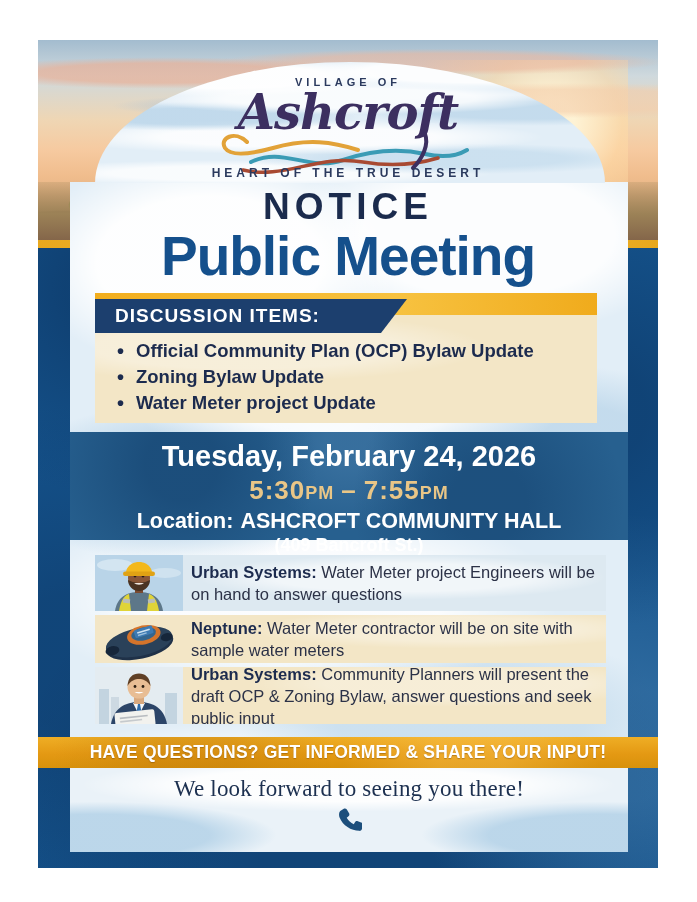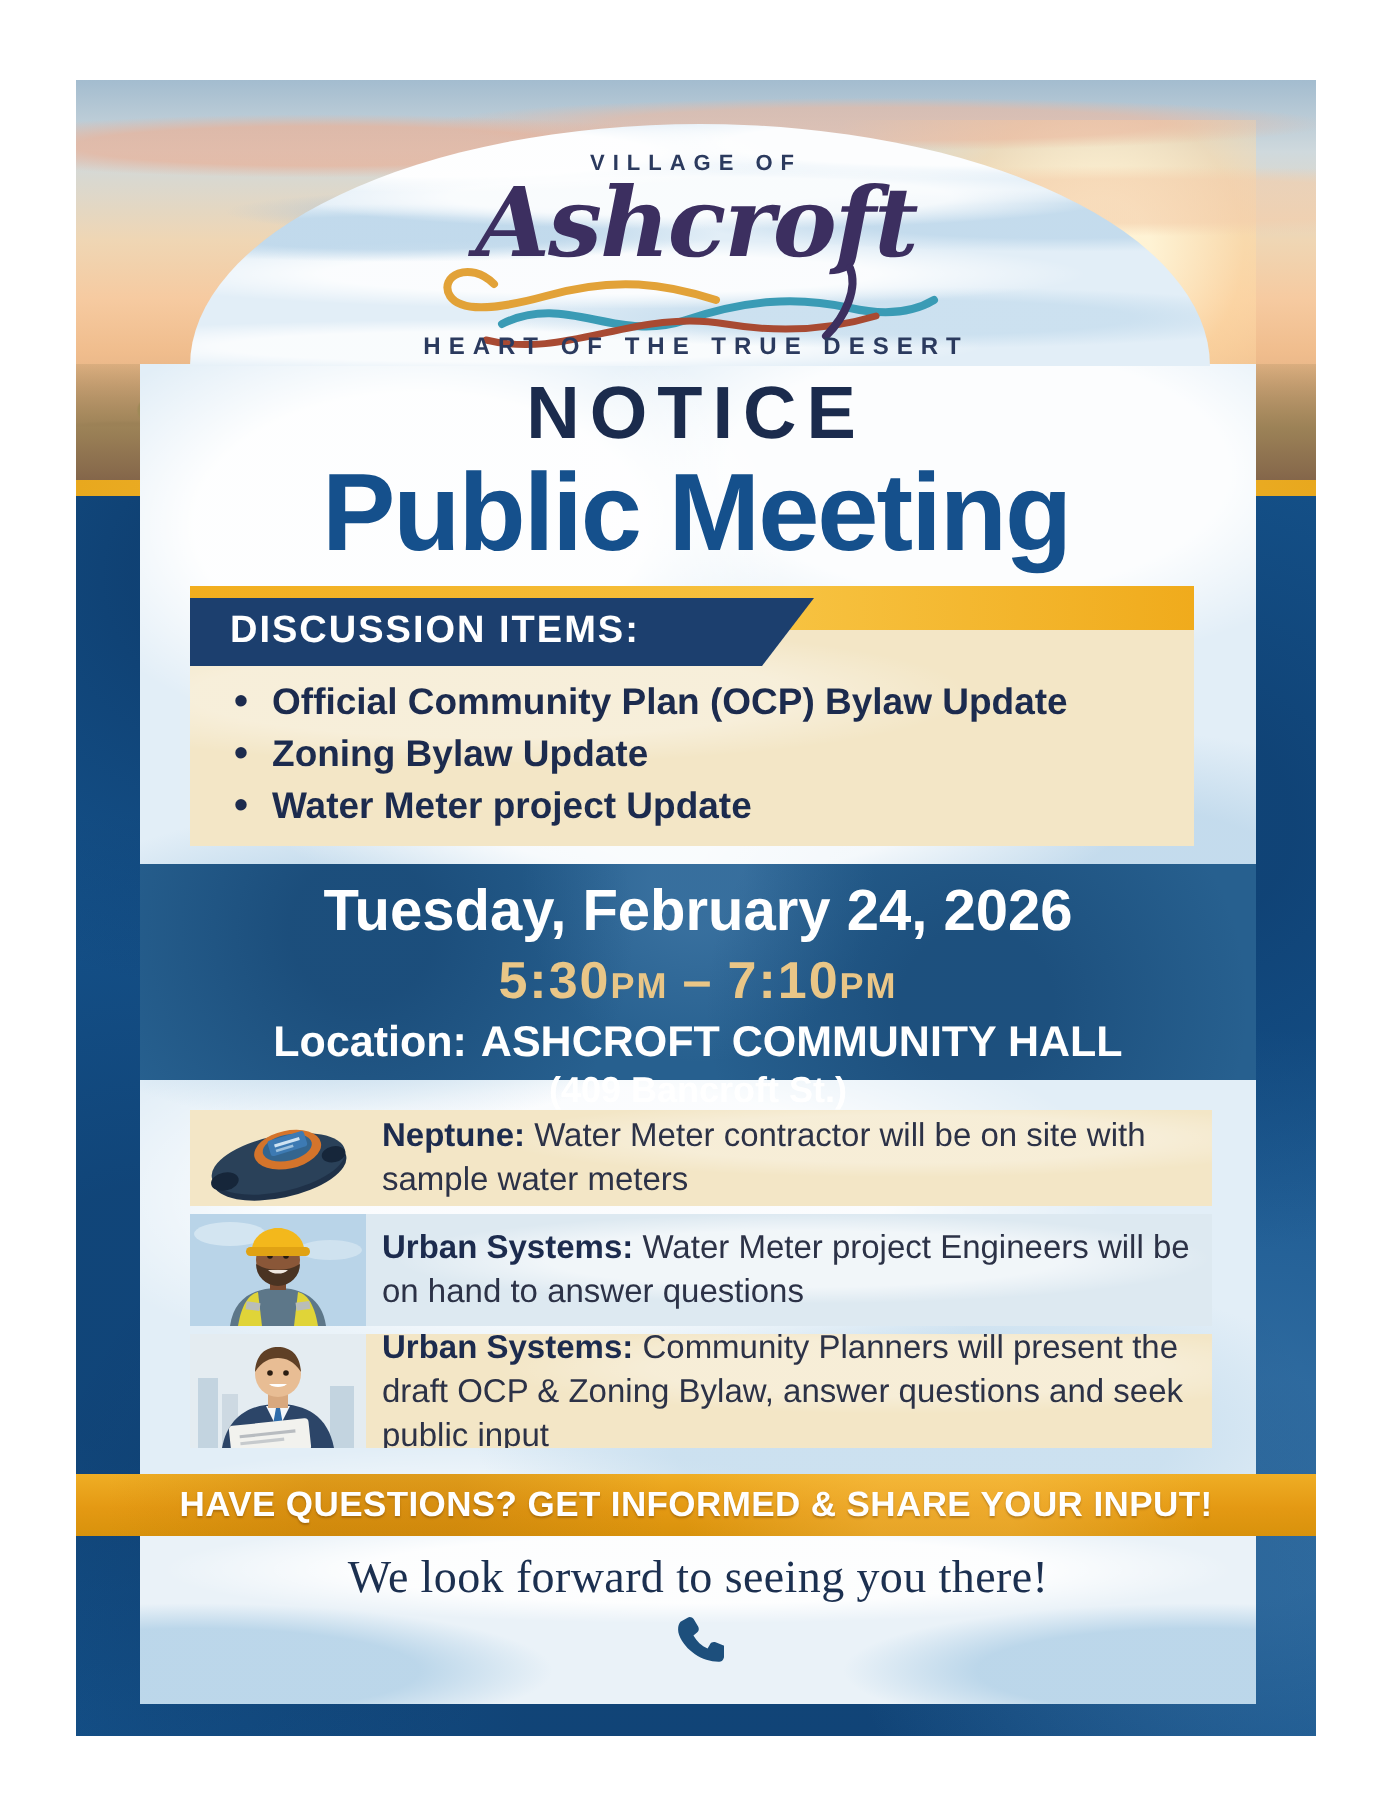--- a/index.html
+++ b/index.html
@@ -201,50 +201,29 @@
           <span>Zoning Bylaw Update</span>
         </div>
       <div class="disc-item">
           <span>Water Meter project Update</span>
         </div>
     </div>
 
     <div class="date-band">
       <div class="date-line">Tuesday, February 24, 2026</div>
       <div class="time-line">
-        <span>5:30</span><span class="meridiem">PM</span><span class="dash">–</span><span>7:10</span><span class="meridiem">PM</span>
+        <span>5:30</span><span class="meridiem">PM</span><span class="dash">–</span><span>7:55</span><span class="meridiem">PM</span>
       </div>
       <div class="loc-line">
         <span class="loc-label">Location:</span><span>ASHCROFT COMMUNITY HALL</span>
       </div>
       <div class="addr-line">(409 Bancroft St.)</div>
     </div>
 
     <div class="rows">
-
-      <div class="info-row row1 row-beige">
-        <div class="row-figure">
-          <svg viewBox="0 0 88 48" width="88" height="48">
-            <g transform="rotate(-12 44 26)">
-              <ellipse cx="44" cy="30" rx="34" ry="14" fill="#1f3148"></ellipse>
-              <ellipse cx="44" cy="27" rx="34" ry="14" fill="#2a4159"></ellipse>
-              <ellipse cx="16" cy="30" rx="7" ry="4.5" fill="#16263a"></ellipse>
-              <ellipse cx="72" cy="28" rx="6" ry="4" fill="#16263a"></ellipse>
-              <ellipse cx="50" cy="21" rx="17" ry="9.5" fill="#d4742b"></ellipse>
-              <ellipse cx="50" cy="20" rx="12.5" ry="6.5" fill="#33658f"></ellipse>
-              <rect x="41" y="14" width="19" height="8" rx="1.5" fill="#3d7ab3" transform="rotate(-5 50 18)"></rect>
-              <rect x="44" y="16.5" width="13" height="1.6" fill="#cfe3f2" transform="rotate(-5 50 18)"></rect>
-              <rect x="44" y="19.2" width="9" height="1.4" fill="#9cc0dd" transform="rotate(-5 50 18)"></rect>
-            </g>
-          </svg>
-        </div>
-        <div class="row-text">
-          <p><span class="lead">Neptune:</span><span> Water Meter contractor will be on site with sample water meters</span></p>
-        </div>
-      </div>
 
       <div class="info-row row2 row-blue">
         <div class="row-figure">
           <svg viewBox="0 0 88 56" width="88" height="56">
             <rect x="0" y="0" width="88" height="56" fill="#b9d4e8"></rect>
             <ellipse cx="20" cy="10" rx="18" ry="6" fill="#d3e5f1"></ellipse>
             <ellipse cx="70" cy="18" rx="16" ry="5" fill="#cfe2ef"></ellipse>
             <path d="M20,56 C22,42 32,37 44,37 C56,37 66,42 68,56 Z" fill="#5d7789"></path>
             <path d="M24,56 C26,44 30,40 34,39 L36,56 Z" fill="#e0d438"></path>
             <path d="M64,56 C62,44 58,40 54,39 L52,56 Z" fill="#e0d438"></path>
@@ -259,20 +238,41 @@
             <path d="M31,18 a13,11 0 0 1 26,0 Z" fill="#f3b81c"></path>
             <rect x="28" y="16.5" width="32" height="4.5" rx="2.2" fill="#e0a214"></rect>
             <rect x="41" y="7" width="6" height="9" rx="2" fill="#f3b81c"></rect>
           </svg>
         </div>
         <div class="row-text">
           <p><span class="lead">Urban Systems:</span><span> Water Meter project Engineers will be on hand to answer questions</span></p>
         </div>
       </div>
 
+      <div class="info-row row1 row-beige">
+        <div class="row-figure">
+          <svg viewBox="0 0 88 48" width="88" height="48">
+            <g transform="rotate(-12 44 26)">
+              <ellipse cx="44" cy="30" rx="34" ry="14" fill="#1f3148"></ellipse>
+              <ellipse cx="44" cy="27" rx="34" ry="14" fill="#2a4159"></ellipse>
+              <ellipse cx="16" cy="30" rx="7" ry="4.5" fill="#16263a"></ellipse>
+              <ellipse cx="72" cy="28" rx="6" ry="4" fill="#16263a"></ellipse>
+              <ellipse cx="50" cy="21" rx="17" ry="9.5" fill="#d4742b"></ellipse>
+              <ellipse cx="50" cy="20" rx="12.5" ry="6.5" fill="#33658f"></ellipse>
+              <rect x="41" y="14" width="19" height="8" rx="1.5" fill="#3d7ab3" transform="rotate(-5 50 18)"></rect>
+              <rect x="44" y="16.5" width="13" height="1.6" fill="#cfe3f2" transform="rotate(-5 50 18)"></rect>
+              <rect x="44" y="19.2" width="9" height="1.4" fill="#9cc0dd" transform="rotate(-5 50 18)"></rect>
+            </g>
+          </svg>
+        </div>
+        <div class="row-text">
+          <p><span class="lead">Neptune:</span><span> Water Meter contractor will be on site with sample water meters</span></p>
+        </div>
+      </div>
+
       <div class="info-row row3 row-beige">
         <div class="row-figure">
           <svg viewBox="0 0 88 57" width="88" height="57">
             <rect x="0" y="0" width="88" height="57" fill="#e4ecf1"></rect>
             <rect x="4" y="22" width="10" height="35" fill="#c3d4e0"></rect>
             <rect x="16" y="30" width="8" height="27" fill="#cdd9e2"></rect>
             <rect x="70" y="26" width="12" height="31" fill="#c3d4e0"></rect>
             <path d="M16,57 C19,41 30,35 44,35 C58,35 69,41 72,57 Z" fill="#2c4568"></path>
             <path d="M38,36 L44,48 L50,36 Z" fill="#f4f7fa"></path>
             <path d="M43,37 L45,37 L47,48 L44,52 L41,48 Z" fill="#2e6cab"></path>

